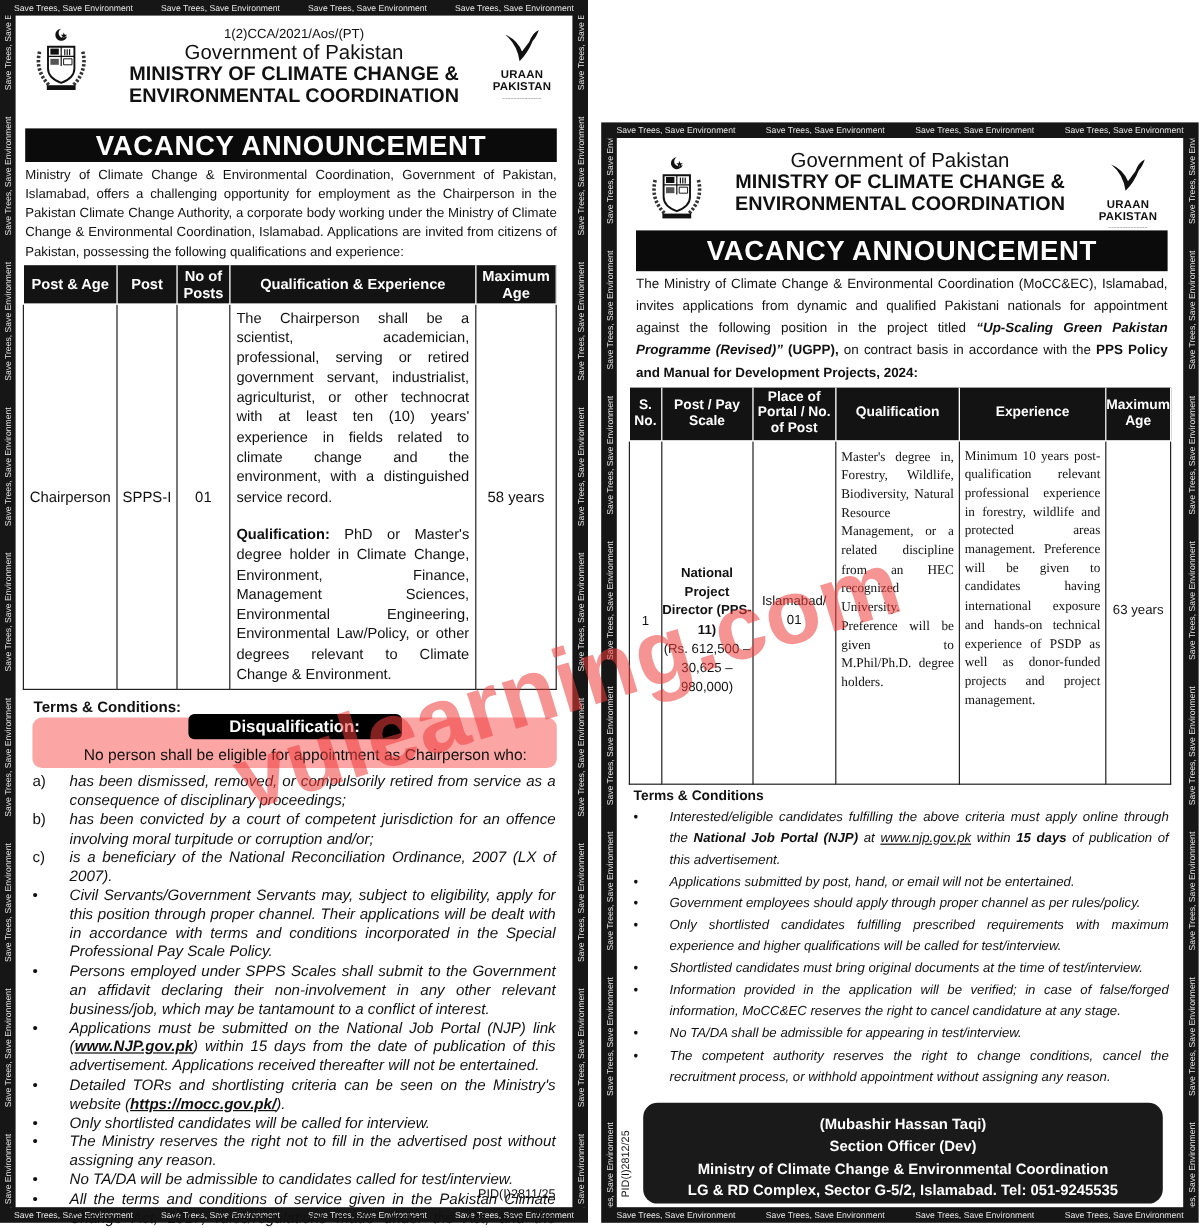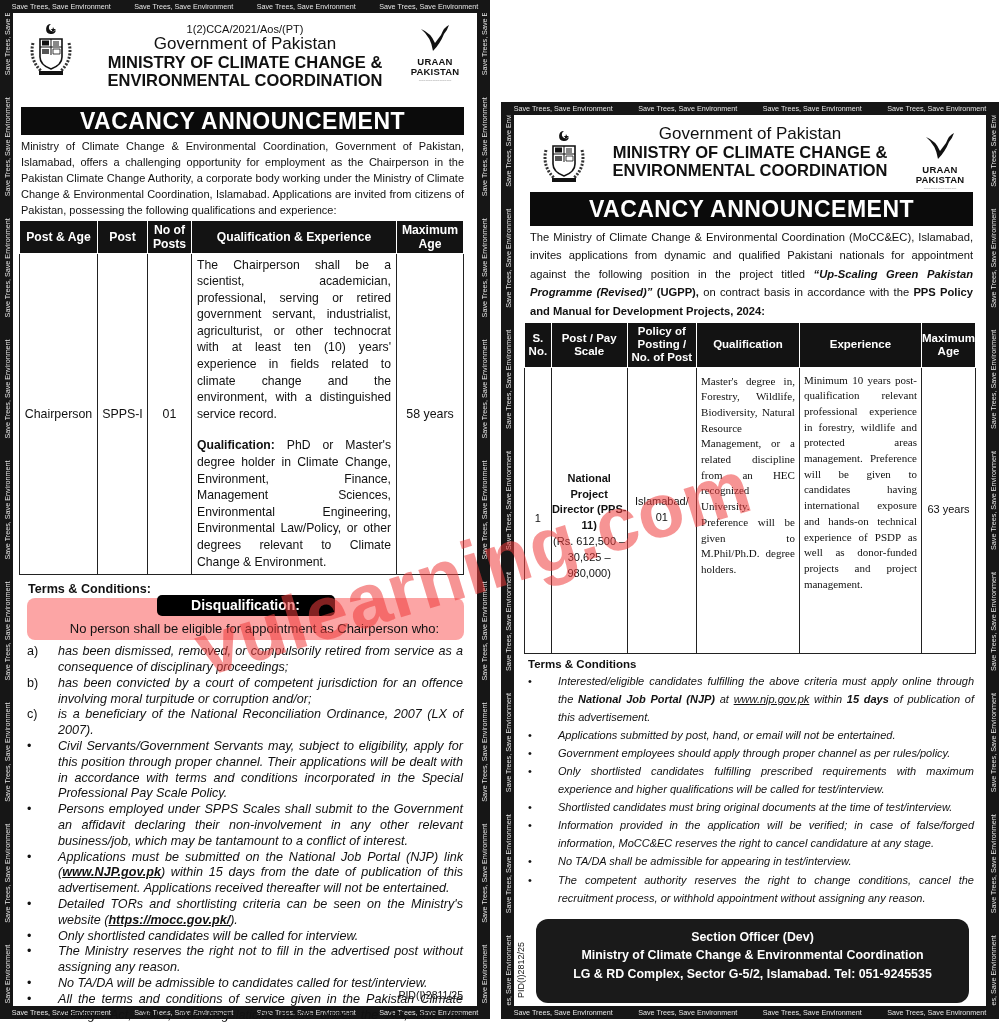--- a/index.html
+++ b/index.html
@@ -311,21 +311,21 @@
 
     <div class="banner">VACANCY ANNOUNCEMENT</div>
     <p class="lead"><span>The Ministry of Climate Change &amp; Environmental Coordination (MoCC&amp;EC), Islamabad, invites applications from dynamic and qualified Pakistani nationals for appointment against the following position in the project titled </span><b><i>“Up-Scaling Green Pakistan Programme (Revised)”</i></b><b> (UGPP),</b><span> on contract basis in accordance with the </span><b>PPS Policy and Manual for Development Projects, 2024:</b></p>
 
     <div class="tbl">
       <table>
         <thead>
           <tr>
             <th style="width:27px">S. No.</th>
             <th style="width:77px">Post / Pay Scale</th>
-            <th style="width:70px">Policy of Posting / No. of Post</th>
+            <th style="width:70px">Place of Portal / No. of Post</th>
             <th style="width:104px">Qualification</th>
             <th style="width:124px">Experience</th>
             <th>Maximum Age</th>
           </tr>
         </thead>
         <tbody>
           <tr style="height:286px">
             <td style="padding-top:18px">1</td>
             <td style="padding-top:32px">
               <b>National Project Director (PPS-11)</b><br>
@@ -374,20 +374,21 @@
           <span class="mk">•</span>
           <span class="tx">No TA/DA shall be admissible for appearing in test/interview.</span>
         </li>
         <li>
           <span class="mk">•</span>
           <span class="tx">The competent authority reserves the right to change conditions, cancel the recruitment process, or withhold appointment without assigning any reason.</span>
         </li>
       </ul>
 
     <div class="sig">
+      <div>(Mubashir Hassan Taqi)</div>
       <div>Section Officer (Dev)</div>
       <div>Ministry of Climate Change &amp; Environmental Coordination</div>
       <div>LG &amp; RD Complex, Sector G-5/2, Islamabad. Tel: 051-9245535</div>
     </div>
 
     <div class="pid-v">PID(I)2812/25</div>
   </div>
 </section>
 
 <div class="watermark">vulearning.com</div>

